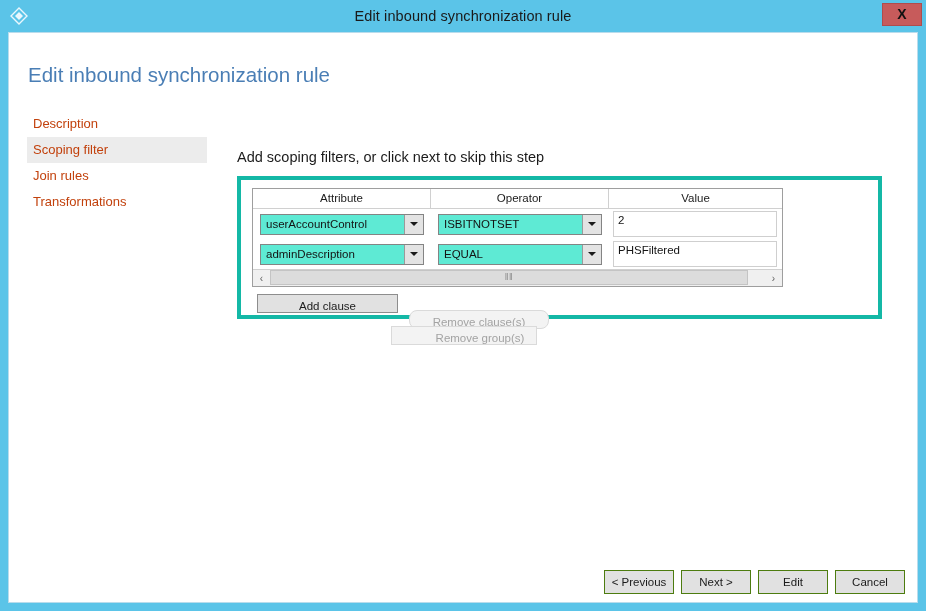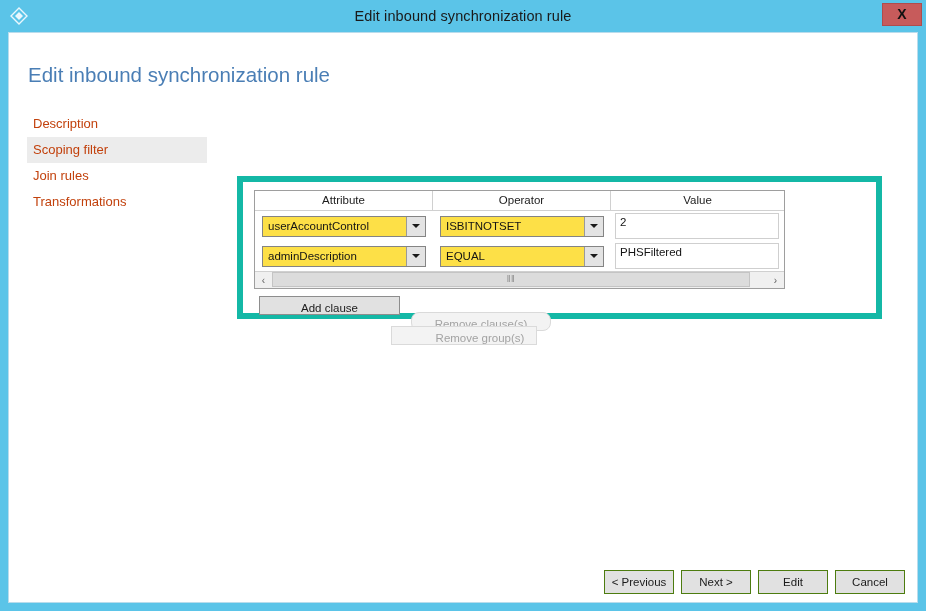--- a/index.html
+++ b/index.html
@@ -98,21 +98,21 @@
     color: #1b1b1b;
     white-space: nowrap;
   }
 
   
   #group-panel {
     position: absolute;
     left: 228px; top: 143px;
     width: 645px; height: 143px;
     background: #ffffff;
-    border: 6px solid #14b8a6;
+    border: 4px solid #14b8a6;
   }
 
   
   #clause-grid {
     position: absolute;
     left: 11px; top: 8px;
     width: 531px; height: 99px;
     border: 1px solid #9e9e9e;
     background: #ffffff;
   }
@@ -133,21 +133,21 @@
 
   .grid-row { display: flex; height: 30px; align-items: center; }
   .cell-attr { width: 178px; padding-left: 7px; }
   .cell-oper { width: 178px; padding-left: 7px; }
   .cell-val  { width: 173px; padding-left: 4px; padding-right: 5px; }
 
   .combo {
     position: relative;
     width: 164px; height: 21px;
     border: 1px solid #848484;
-    background: #fde047;
+    background: #5eead4;
     display: flex;
     align-items: center;
     cursor: pointer;
   }
   .combo .combo-text {
     flex: 1;
     padding-left: 5px;
     font-size: 11.5px;
     color: #141414;
     white-space: nowrap;
@@ -301,20 +301,21 @@
 
     <div id="page-title">Edit inbound synchronization rule</div>
 
     <div id="sidebar">
       <div class="nav-item">Description</div>
       <div class="nav-item selected">Scoping filter</div>
       <div class="nav-item">Join rules</div>
       <div class="nav-item">Transformations</div>
     </div>
 
+    <div id="content-heading">Add scoping filters, or click next to skip this step</div>
 
     <div id="group-panel">
 
       <div id="clause-grid">
 
         <div class="grid-header">
           <div class="hcell c-attr">Attribute</div>
           <div class="hcell c-oper">Operator</div>
           <div class="hcell c-val">Value</div>
         </div>

